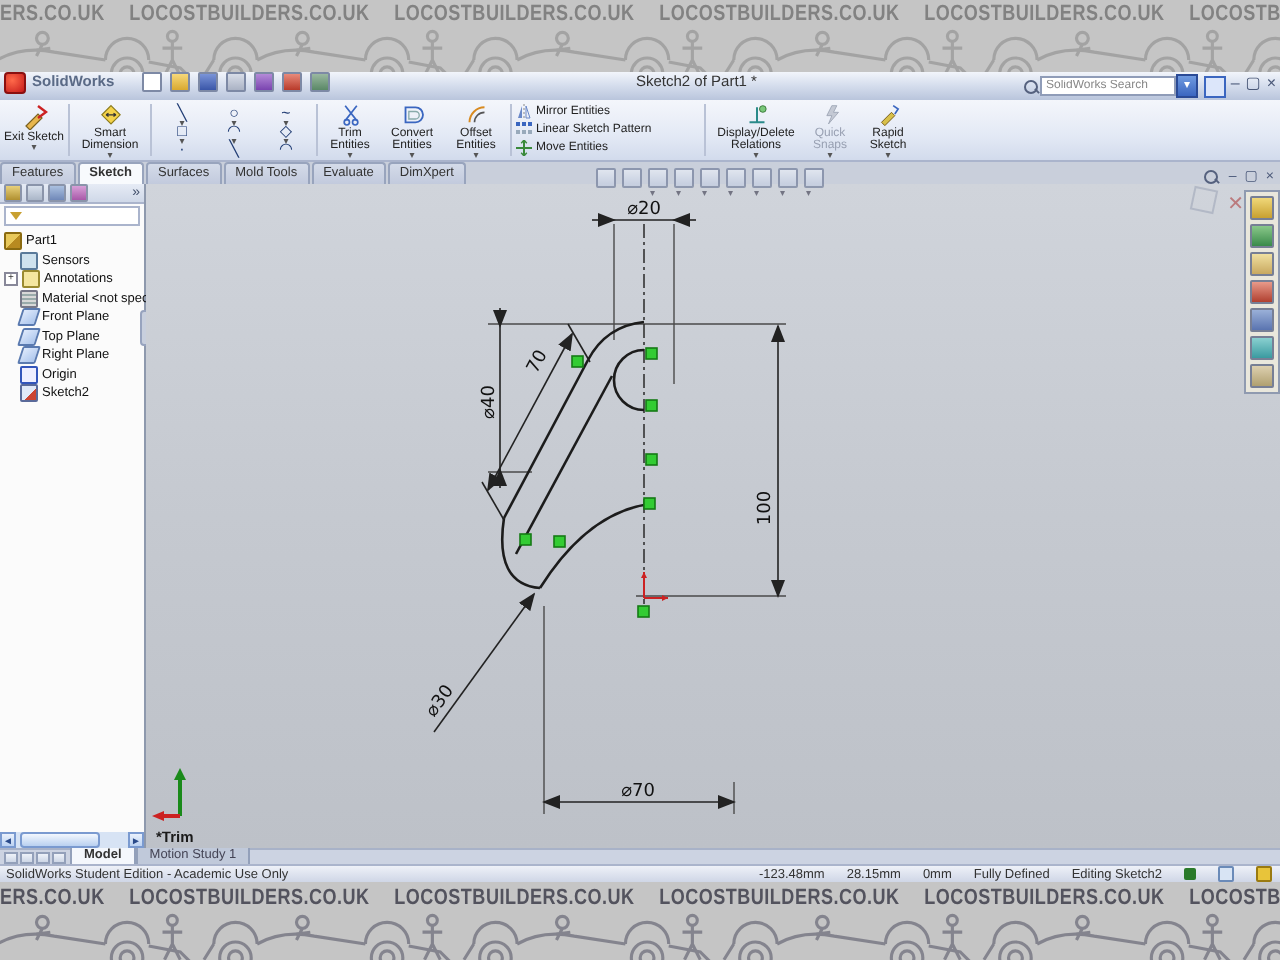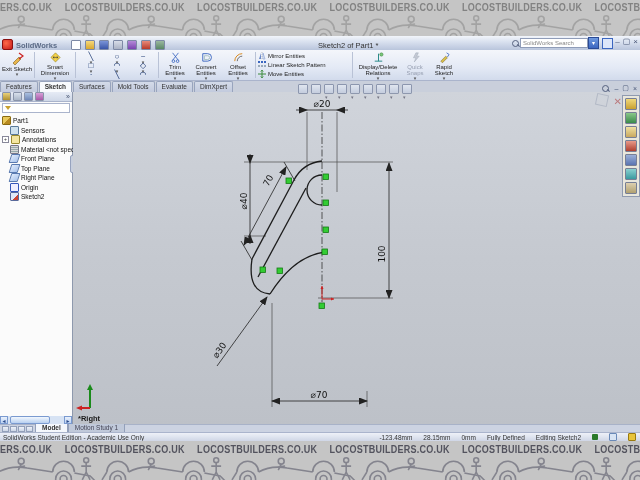--- a/index.html
+++ b/index.html
@@ -13,21 +13,21 @@
   .wm-row{white-space:nowrap;font-weight:bold;font-size:11px;letter-spacing:.3px;
     transform:scaleX(.82);transform-origin:left top;}
   .banner-top .wm-row{color:#828282;margin:1px 0 0 0;}
   .banner-bottom .wm-row{color:#53535e;margin:2px 0 0 0;}
   .wm-row span{margin-right:15px;}
   .cars{display:block;}
 
   
   .titlebar{position:absolute;top:36px;left:0;width:640px;height:14px;
     background:linear-gradient(180deg,#f2f5fb 0%,#d7dfee 45%,#b9c5dc 100%);
-    border-bottom:1px solid #97a3be;display:flex;align-items:flex-end;font-size:7.5px;color:#45536e;}
+    border-bottom:1px solid #97a3be;display:flex;align-items:flex-start;font-size:7.5px;color:#45536e;}
   .sw-logo{width:9px;height:9px;margin:0 3px 0 2px;border-radius:2px;
     background:radial-gradient(circle at 35% 35%,#ff6a4a,#c61a1a);border:1px solid #8a1010;}
   .sw-name{font-weight:bold;color:#5a6a86;margin-right:8px;}
   .qicons{display:flex;align-items:center;gap:4px;margin-left:6px;}
   .qi{width:8px;height:8px;border:1px solid #7d89a5;border-radius:1px;}
   .doc-title{position:absolute;left:318px;color:#333;}
   .search{position:absolute;left:512px;top:2px;display:flex;align-items:center;height:10px;}
   .mag{width:5px;height:5px;border:1px solid #55617e;border-radius:50%;position:relative;margin-right:1px;}
   .mag:after{content:"";position:absolute;left:4px;top:4px;width:3px;height:1px;background:#55617e;transform:rotate(45deg);}
   .search input{width:62px;height:8px;border:1px solid #8f9cb8;font-size:6px;color:#888;
@@ -468,21 +468,21 @@
       </g>
     </svg>
 
     <svg class="triad" width="26" height="30">
       <line x1="15" y1="26" x2="15" y2="6" stroke="#1a8a1a" stroke-width="2"></line>
       <path d="M15,2 l-3,6 6,0 z" fill="#1a8a1a"></path>
       <line x1="15" y1="26" x2="4" y2="26" stroke="#c22" stroke-width="2"></line>
       <path d="M1,26 l6,-2.5 0,5 z" fill="#c22"></path>
     </svg>
 
-    <span class="viewlabel">*Right</span>
+    <span class="viewlabel">*Trim</span>
   </div>
 
   <div class="doctabs">
     <span class="navclu">
       <span class="navbtn"></span>
         <span class="navbtn"></span>
         <span class="navbtn"></span>
         <span class="navbtn"></span>
     </span>
     <span class="dtab active">Model</span>

